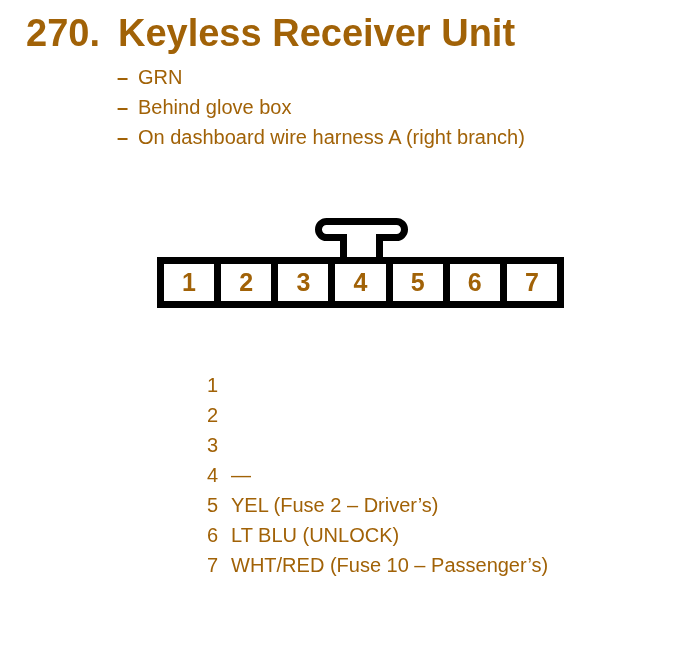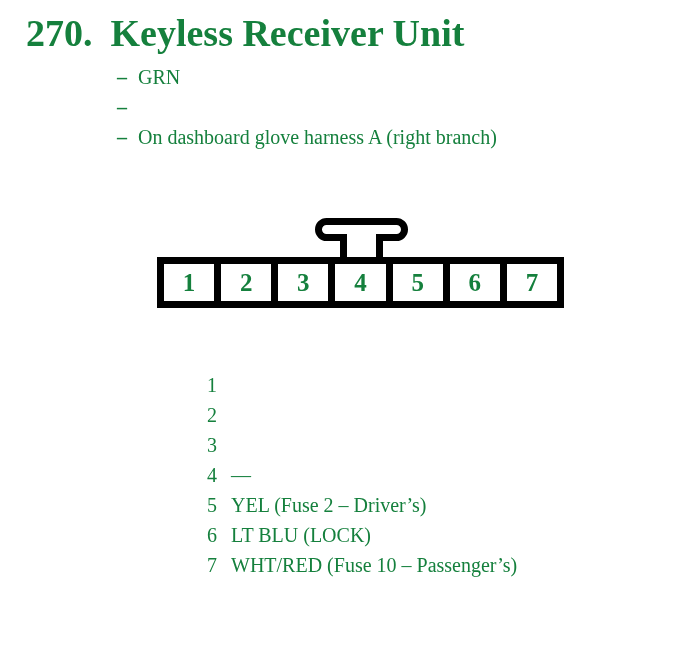--- a/index.html
+++ b/index.html
@@ -5,22 +5,22 @@
   html, body {
     margin: 0;
     padding: 0;
     background: #ffffff;
   }
   .page {
     position: relative;
     width: 688px;
     height: 656px;
     background: #ffffff;
-    color: #15803d;
-    font-family: Liberation Serif, serif;
+    color: #a16207;
+    font-family: Liberation Sans, sans-serif;
     overflow: hidden;
   }
 
   
   .title {
     position: absolute;
     left: 26px;
     top: 11px;
     margin: 0;
     font-size: 38px;
@@ -134,24 +134,25 @@
     <span class="title-num">270.</span><span class="title-text">Keyless Receiver Unit</span>
   </h1>
 
   <div class="notes">
     <div class="note">
       <span class="note-dash">–</span>
       <span class="note-text">GRN</span>
     </div>
     <div class="note">
       <span class="note-dash">–</span>
+      <span class="note-text">Behind glove box</span>
     </div>
     <div class="note">
       <span class="note-dash">–</span>
-      <span class="note-text">On dashboard glove harness A (right branch)</span>
+      <span class="note-text">On dashboard wire harness A (right branch)</span>
     </div>
   </div>
 
   <div class="connector-diagram">
     <div class="tab-bar"></div>
     <div class="tab-stem"></div>
     <div class="connector-body">
       <div class="pin-cell">1</div>
       <div class="pin-cell">2</div>
       <div class="pin-cell">3</div>
@@ -175,21 +176,21 @@
     <div class="pin-row">
       <span class="pin-num">4</span>
       <span class="pin-label">—</span>
     </div>
     <div class="pin-row">
       <span class="pin-num">5</span>
       <span class="pin-label">YEL (Fuse 2 – Driver’s)</span>
     </div>
     <div class="pin-row">
       <span class="pin-num">6</span>
-      <span class="pin-label">LT BLU (LOCK)</span>
+      <span class="pin-label">LT BLU (UNLOCK)</span>
     </div>
     <div class="pin-row">
       <span class="pin-num">7</span>
       <span class="pin-label">WHT/RED (Fuse 10 – Passenger’s)</span>
     </div>
   </div>
 
 </div>
 
 </body></html>

